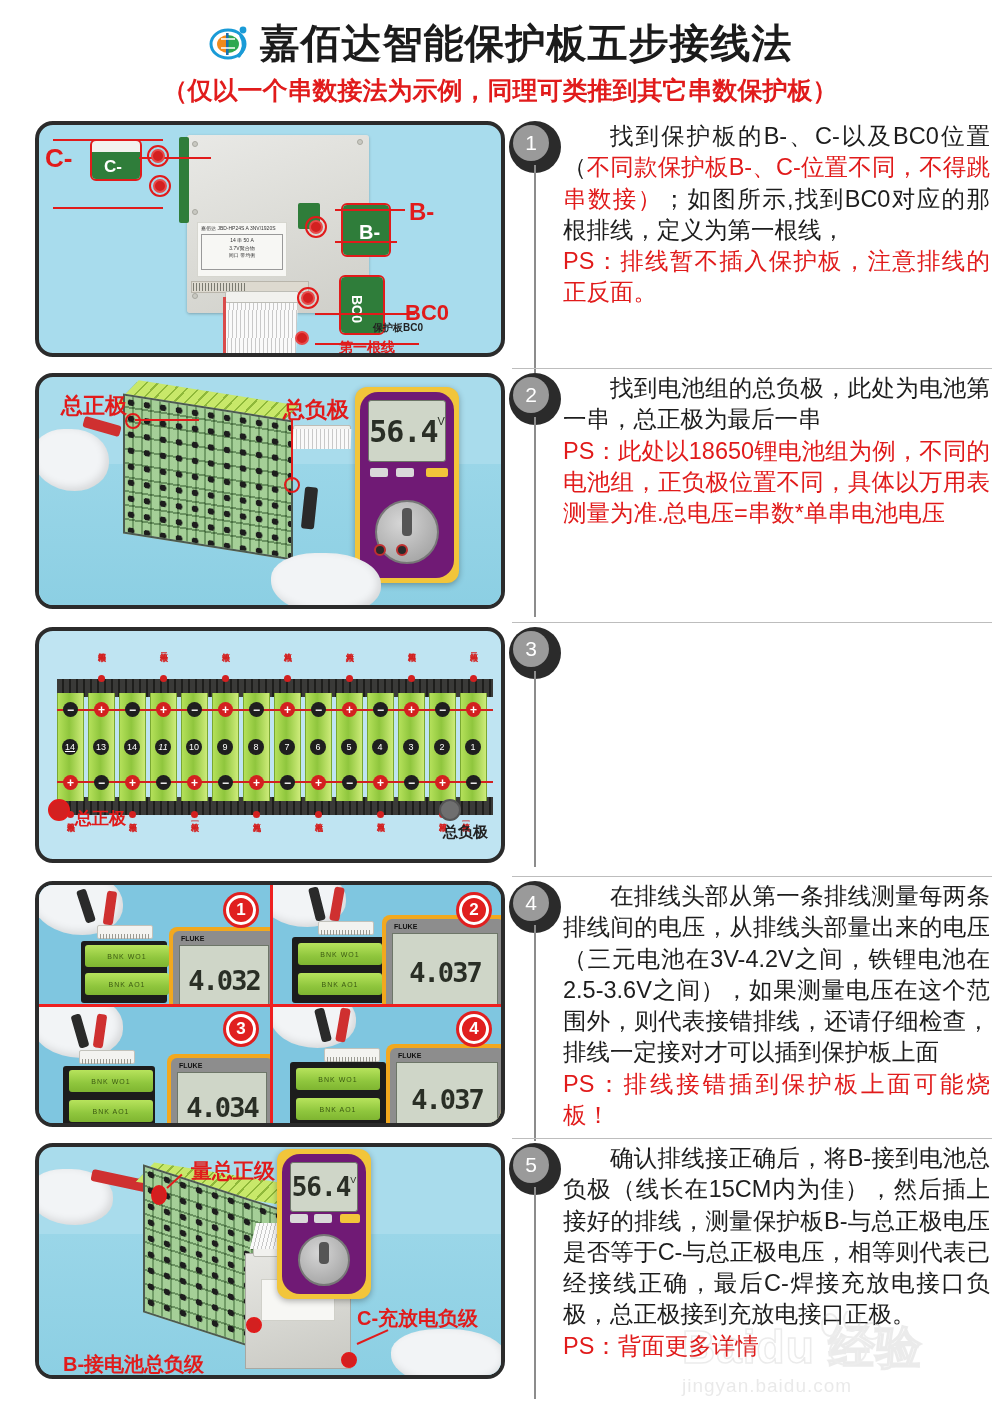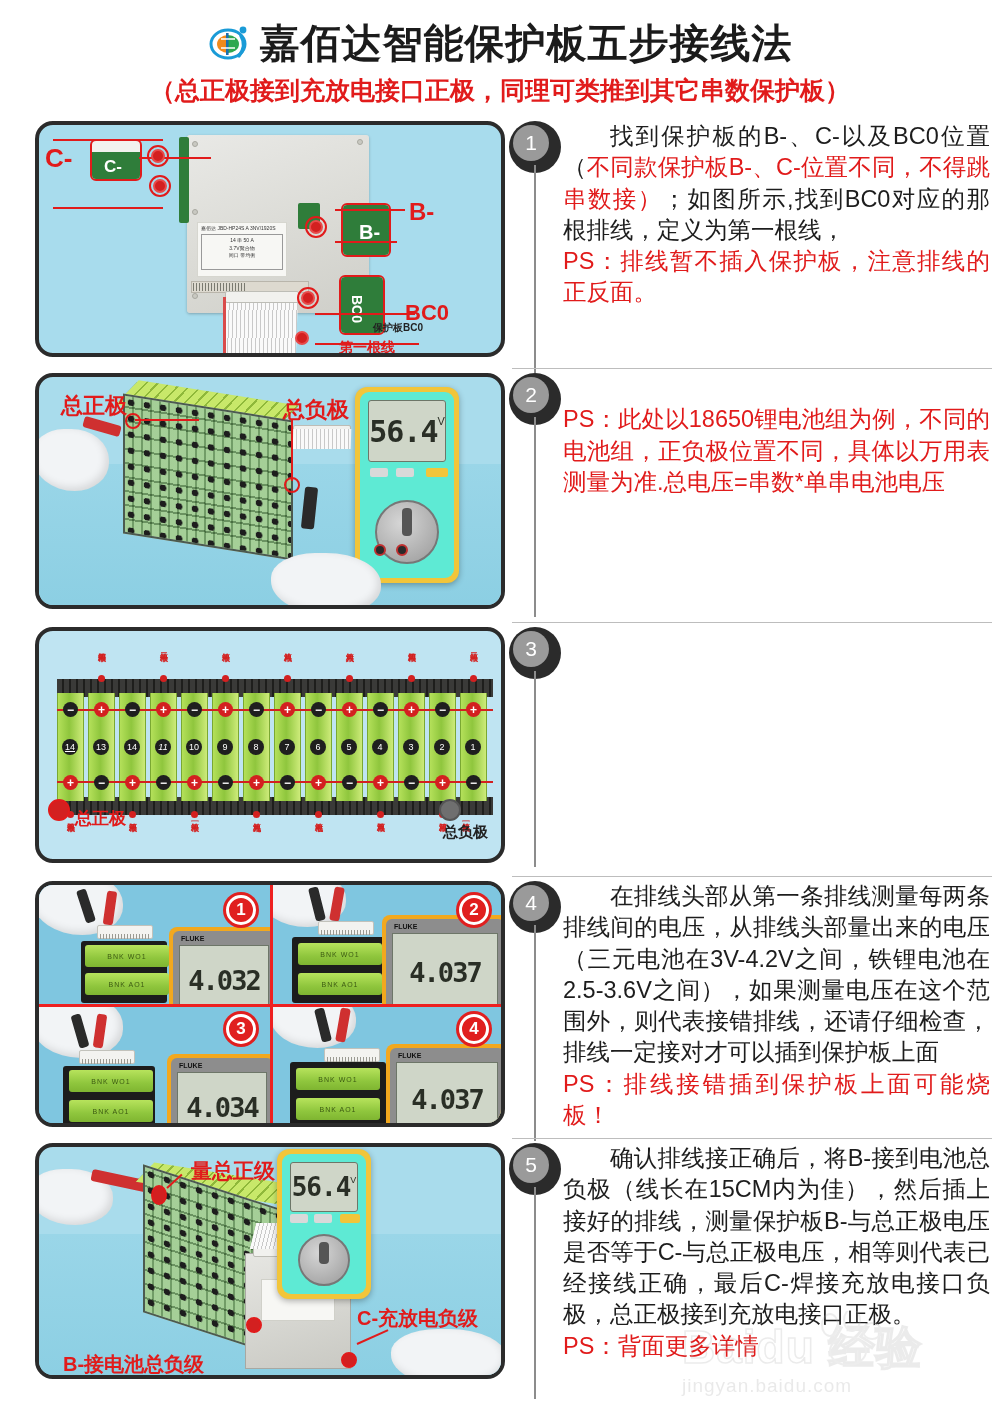--- a/index.html
+++ b/index.html
@@ -169,21 +169,21 @@
     background-image: radial-gradient(circle at 6px 6px, #1d1d1d 3.2px, transparent 3.4px);
     background-size: 16px 16px;
   }
   .mmeter {
     position: absolute; width: 104px; height: 196px;
     background: #f2c53a; border-radius: 12px;
     box-shadow: 0 2px 6px rgba(0,0,0,.3);
   }
   .mm-body {
     position:absolute; left:5px; top:5px; right:5px; bottom:5px;
-    background: #5eead4; border-radius: 9px;
+    background: #701a75; border-radius: 18px;
   }
   .mm-screen {
     position:absolute; left:8px; top:8px; right:8px; height:62px;
     background:#cfd6c8; border:1px solid #6d7668; border-radius:3px;
     display:flex; align-items:center; justify-content:center;
   }
   .mm-val { font-size: 30px; font-weight: bold; color: #2a2f26;
     font-family: "DejaVu Sans Mono", monospace; letter-spacing: -1px; }
   .mm-dial {
     position:absolute; left:50%; top:108px; transform:translateX(-50%);
@@ -302,21 +302,21 @@
         <path d="M9 22 a11 9 0 0 1 11 -9 l0 18 a11 9 0 0 1 -11 -9z" fill="#f08a1c"></path>
         <path d="M20 13 a11 9 0 0 1 11 9 a11 9 0 0 1 -11 9z" fill="#2fa84f"></path>
         <rect x="18" y="11" width="2.6" height="22" fill="#1a6fb0"></rect>
         <path d="M13 17 h14 M13 26 h14" stroke="#ffffff" stroke-width="1.6"></path>
         <path d="M33 14 q6 10 -2 20" stroke="#1a9bd7" stroke-width="3.4" fill="none" stroke-linecap="round"></path>
         <circle cx="35" cy="8" r="3.4" fill="#1a9bd7"></circle>
       </svg>
     </span>
     <span class="main-title">嘉佰达智能保护板五步接线法</span>
   </div>
-  <div class="sub-title">（总正极接到充放电接口正极，同理可类推到其它串数保护板）</div>
+  <div class="sub-title">（仅以一个串数接法为示例，同理可类推到其它串数保护板）</div>
 </div>
 
 <div class="steps">
 
   <div class="step" style="height:252px;">
     <div class="photo-col">
       <div class="photo p1">
 
         <div class="pcb"></div>
         <div class="pcb-edge-l"></div>
@@ -446,21 +446,21 @@
         <div class="redtxt" style="left:244px;top:18px;font-size:22px;">总负极</div>
       </div>
     </div>
 
     <div class="text-col">
       <div class="badge">
         <div class="badge-inner">2</div>
       </div>
       <div class="badge-stem" style="height:200px;"></div>
       <div class="step-text">
-        <br>
+        <span class="lead" style="padding-left:2em;">找到电池组的总负极，此处为电池第一串，总正极为最后一串</span><br>
         <span class="red">PS：此处以18650锂电池组为例，不同的电池组，正负极位置不同，具体以万用表测量为准.总电压=串数*单串电池电压</span>
       </div>
     </div>
     <div class="divider" style="bottom:4px;"></div>
   </div>
 
   <div class="step" style="height:254px;">
     <div class="photo-col">
       <div class="photo p3">
         <div class="cells-wrap">

